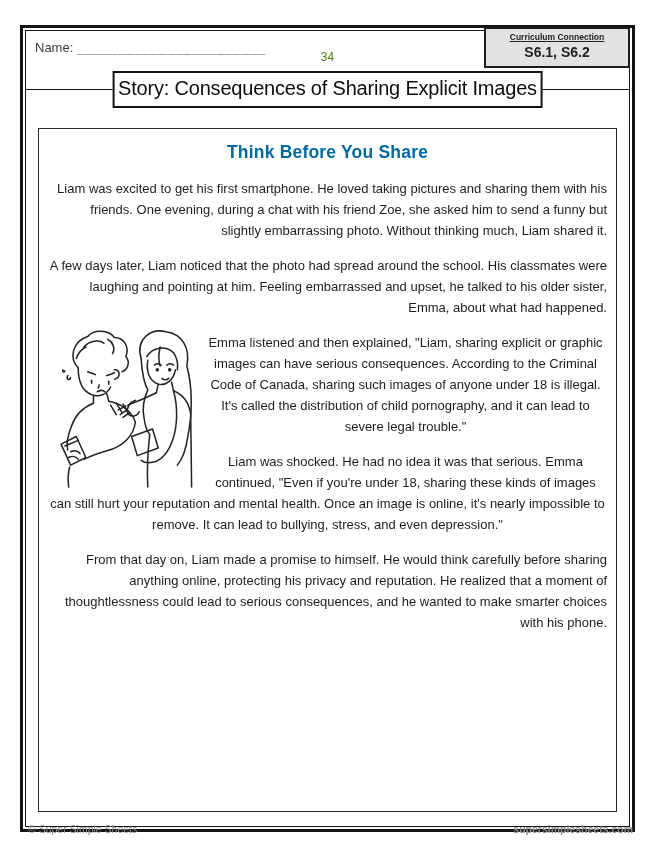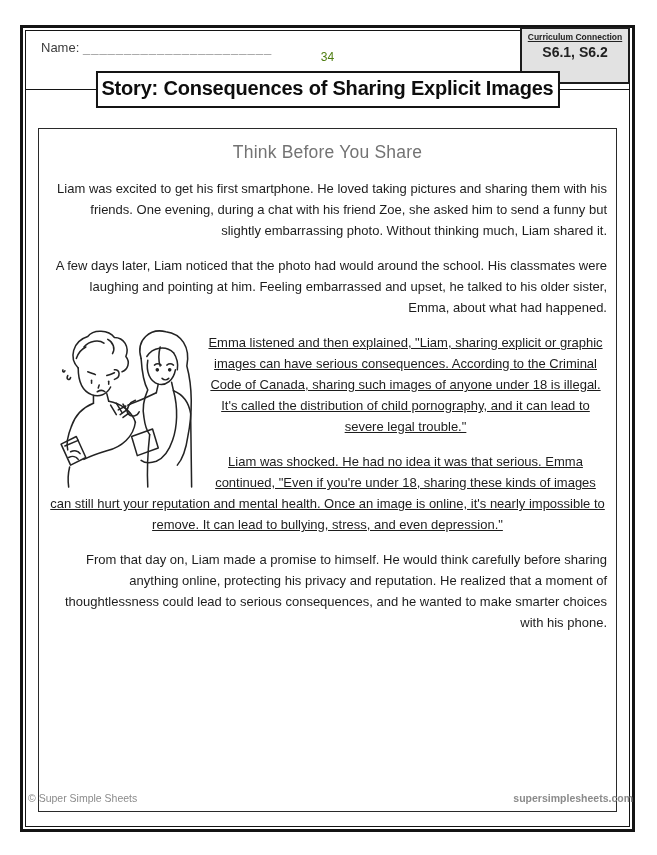--- a/index.html
+++ b/index.html
@@ -20,92 +20,92 @@
     background: #fff;
   }
   .frame-inner {
     width: 100%; height: 100%;
     border: 1px solid #141414;
     position: relative;
   }
 
   
   .name-row {
-    position: absolute; left: 15px; top: 9px;
+    position: absolute; left: 9px; top: 9px;
     font-size: 13px; color: #3c3c3c;
     white-space: nowrap;
   }
   .name-blank { color: #9a9a9a; letter-spacing: 1px; }
   .page-num {
     position: absolute; left: 0; right: 0; top: 19px;
     text-align: center; font-size: 12px; color: #4d7c0f;
   }
   .curriculum-box {
     position: absolute; top: -4px; right: -1px;
-    width: 110px;
+    width: 146px;
     background: #e2e2e2;
     border: 2px solid #1c1c1c;
     text-align: center;
-    padding: 3px 2px 20px;
+    padding: 3px 2px 4px;
     line-height: 1.35;
   }
   .curriculum-box .cur-title {
     font-size: 8.5px; font-weight: bold; text-decoration: underline;
     color: #222; display: block;
   }
   .curriculum-box .cur-codes {
     font-size: 14px; font-weight: bold; color: #222; display: block;
   }
   .header-rule {
     position: absolute; left: 0; right: 0; top: 58px;
     border-top: 1.5px solid #141414;
   }
   .title-box {
     position: absolute; top: 40px; left: 50%;
     transform: translateX(-50%);
     background: #fff;
     border: 2px solid #141414;
     padding: 4px 4px 6px;
-    font-size: 20px; font-weight: bold;
+    font-size: 20px; font-weight: normal;
     white-space: nowrap;
     color: #0d0d0d;
     letter-spacing: -0.2px;
   }
 
   
   .story-box {
     position: absolute; left: 12px; right: 12px; top: 97px; bottom: 14px;
     border: 1.5px solid #2a2a2a;
     padding: 13px 9px 6px;
     overflow: hidden;
   }
   .story-heading {
     text-align: center;
-    font-size: 17.5px; font-weight: normal; color: #737373;
+    font-size: 17.5px; font-weight: bold; color: #0369a1;
     margin-bottom: 15px;
     letter-spacing: 0.2px;
   }
   .story-body p {
     font-size: 13px; line-height: 21px;
     color: #1d1d1d;
     margin-bottom: 14px;
     text-align: right;
   }
-  .story-body p.wrap-center { text-align: center; text-decoration: underline; }
+  .story-body p.wrap-center { text-align: center; }
 
   .illustration {
     float: left;
     width: 150px; height: 162px;
     margin: -6px 6px 2px 0;
   }
   .illustration svg { width: 100%; height: 100%; }
 
   
   .footer-left, .footer-right {
-    position: absolute; top: 792px;
+    position: absolute; top: 823px;
     font-size: 10.5px; color: #8b8b8b;
   }
   .footer-left { left: 28px; }
   .footer-right { right: 24px; font-weight: bold; }
 </style>
 </head>
 <body>
 
 <div class="frame-outer">
   <div class="frame-inner">
@@ -124,21 +124,21 @@
 
     <div class="header-rule"></div>
 
     <div class="title-box">Story: Consequences of Sharing Explicit Images</div>
 
     <div class="story-box">
       <div class="story-heading">Think Before You Share</div>
 
       <div class="story-body">
         <p>Liam was excited to get his first smartphone. He loved taking pictures and sharing them with his friends. One evening, during a chat with his friend Zoe, she asked him to send a funny but slightly embarrassing photo. Without thinking much, Liam shared it.</p>
-        <p>A few days later, Liam noticed that the photo had would around the school. His classmates were laughing and pointing at him. Feeling embarrassed and upset, he talked to his older sister, Emma, about what had happened.</p>
+        <p>A few days later, Liam noticed that the photo had spread around the school. His classmates were laughing and pointing at him. Feeling embarrassed and upset, he talked to his older sister, Emma, about what had happened.</p>
 
         <div class="illustration">
           <svg viewBox="0 0 150 170" fill="none" stroke="#232323" stroke-width="1.6" stroke-linecap="round" stroke-linejoin="round">
 
             <path d="M28,44 C18,34 22,16 38,11 C44,3 60,4 66,12 C76,12 82,22 78,32 C83,38 80,46 74,48"></path>
             <path d="M34,22 C40,15 50,14 55,18"></path>
             <path d="M59,14 C65,17 67,24 64,29"></path>
             <path d="M26,34 C28,28 32,24 36,22"></path>
 
             <path d="M28,44 C28,58 32,68 42,72 C50,75 58,72 62,64"></path>

